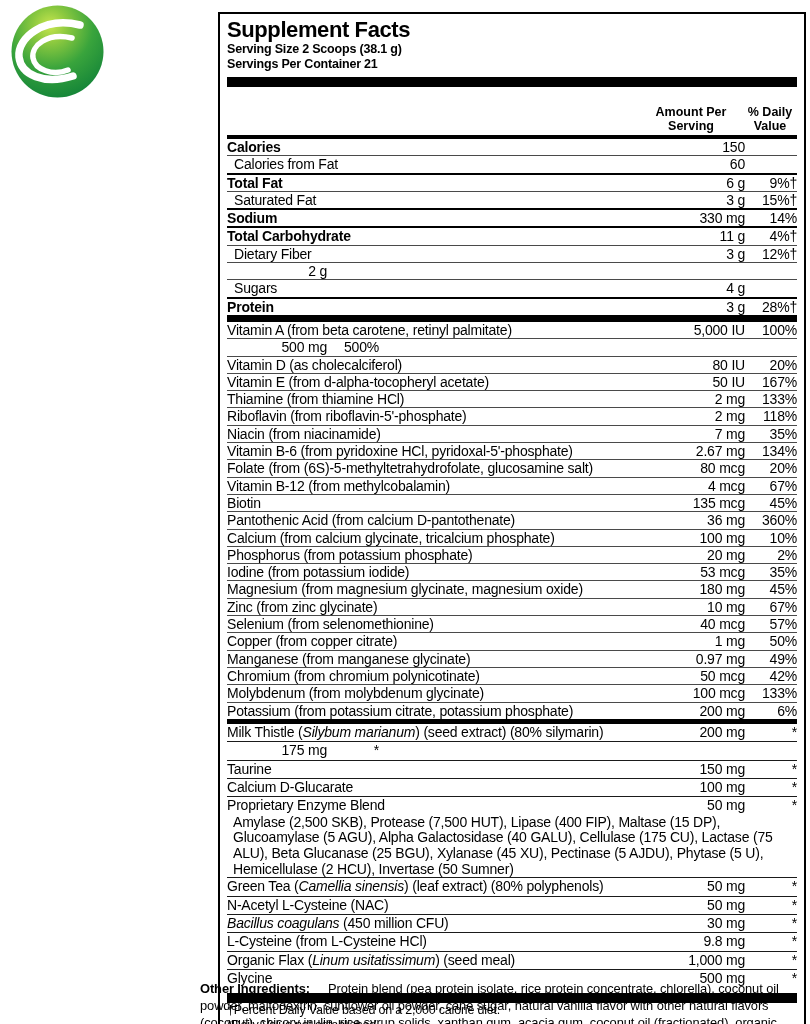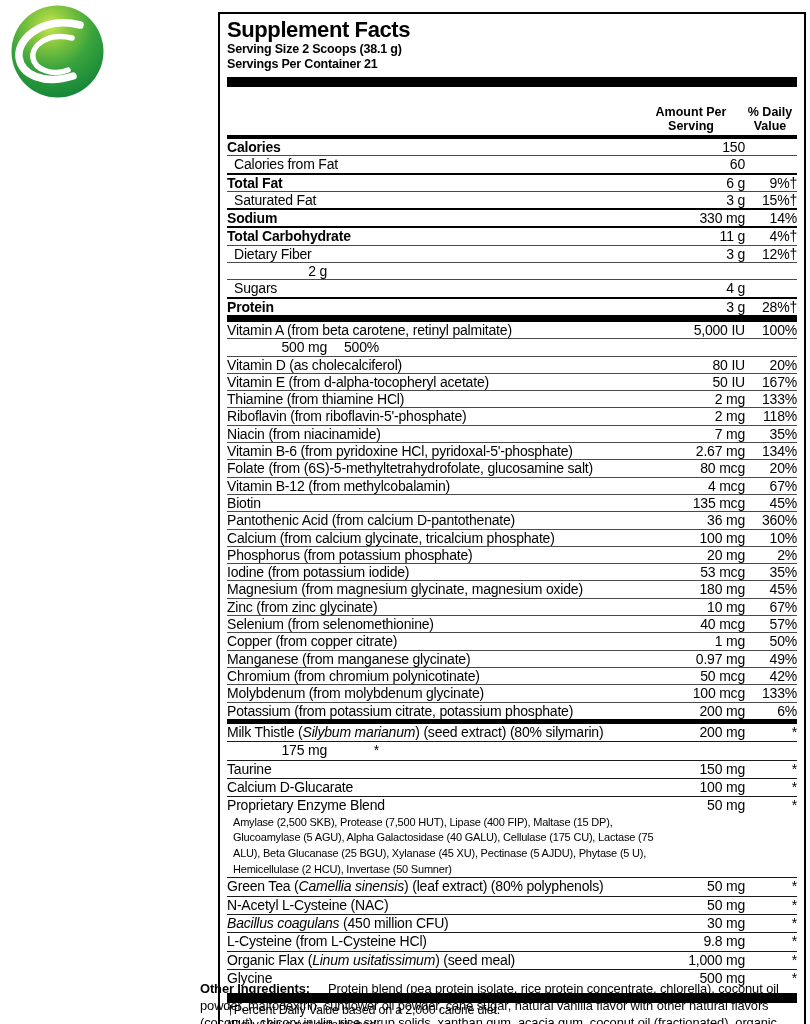--- a/index.html
+++ b/index.html
@@ -29,21 +29,21 @@
   .row .name{flex:1;white-space:nowrap;overflow:hidden;}
   .row .amt{width:100px;text-align:right;white-space:nowrap;}
   .row .dv{width:52px;text-align:right;white-space:nowrap;}
   .row.bold .name{font-weight:bold;}
   .row.bold .amt,.row.bold .dv{font-weight:normal;}
   .ind1 .name{padding-left:7px;}
   .ind2 .name{padding-left:15px;}
   .rule-thin{border-top:1px solid #4a4a4a;}
   .rule-med{border-top:2px solid #000;}
   .rule-h{border-top:1.5px solid #1a1a1a;}
-  .subline{font-size:11px;line-height:15.6px;padding-left:6px;letter-spacing:-0.2px;white-space:nowrap;}
+  .subline{font-size:14px;line-height:15.6px;padding-left:6px;letter-spacing:-0.2px;white-space:nowrap;}
   .footnotes{}
   .footnote{font-size:12.5px;line-height:15.4px;letter-spacing:-0.2px;}
   .other{
     position:absolute;left:200px;top:981px;width:609px;
     font-size:12.9px;line-height:16.8px;letter-spacing:-0.1px;
   }
   .other b{margin-right:18px;}
   i{font-style:italic;}
 </style>
 </head>

